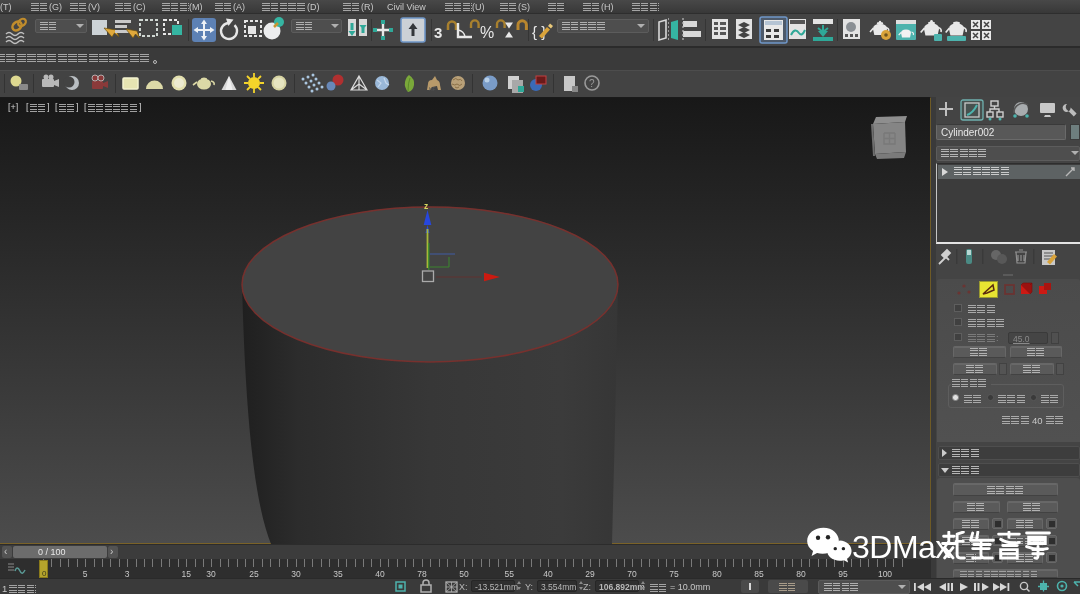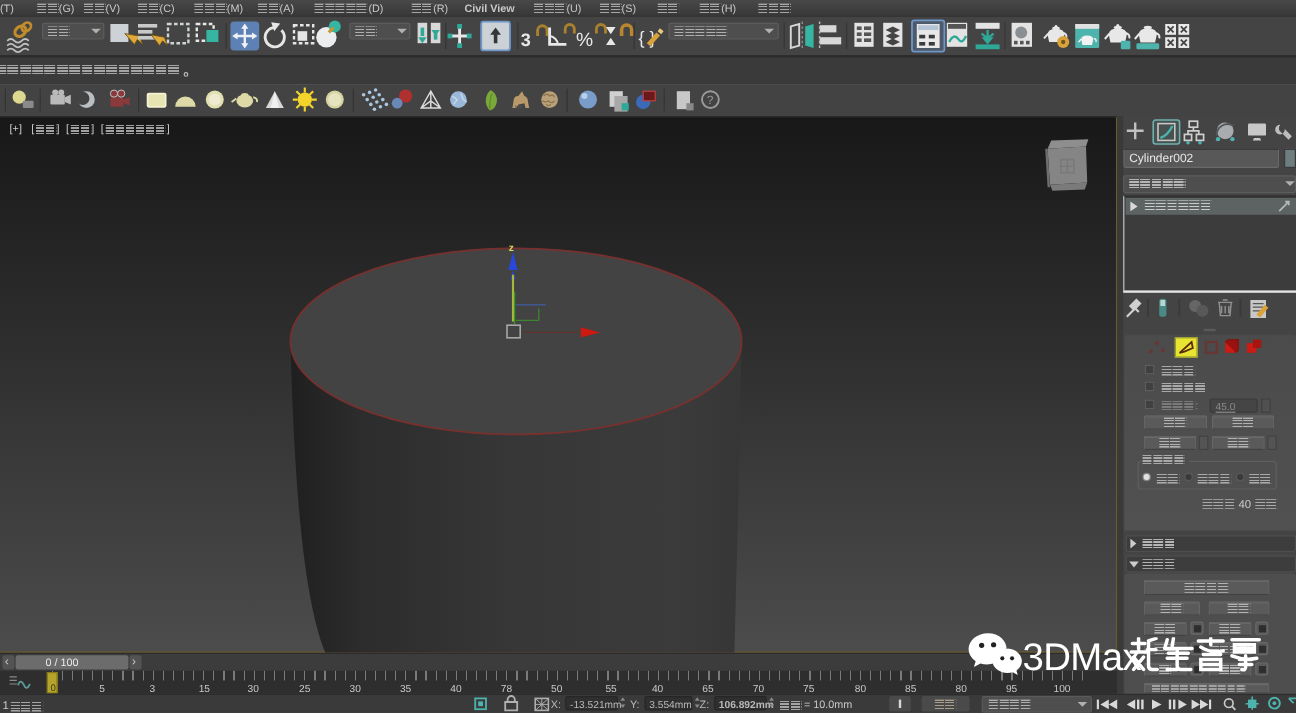--- a/index.html
+++ b/index.html
@@ -13,21 +13,21 @@
 <div style="position:absolute;left:115px;top:3px;width:17.6px;height:7.9px;background:repeating-linear-gradient(90deg,transparent 0 7.52px,#3e3e3e 7.52px 8.82px),repeating-linear-gradient(0deg,#c8c8c8 0 1px,transparent 1px 2.4px);opacity:0.75"></div>
 <div style="position:absolute;left:133px;top:2px;font-size:9px;color:#c8c8c8;font-weight:normal;white-space:nowrap;">(C)</div>
 <div style="position:absolute;left:162px;top:3px;width:26.5px;height:7.9px;background:repeating-linear-gradient(90deg,transparent 0 7.52px,#3e3e3e 7.52px 8.82px),repeating-linear-gradient(0deg,#c8c8c8 0 1px,transparent 1px 2.4px);opacity:0.75"></div>
 <div style="position:absolute;left:189px;top:2px;font-size:9px;color:#c8c8c8;font-weight:normal;white-space:nowrap;">(M)</div>
 <div style="position:absolute;left:215px;top:3px;width:17.6px;height:7.9px;background:repeating-linear-gradient(90deg,transparent 0 7.52px,#3e3e3e 7.52px 8.82px),repeating-linear-gradient(0deg,#c8c8c8 0 1px,transparent 1px 2.4px);opacity:0.75"></div>
 <div style="position:absolute;left:233px;top:2px;font-size:9px;color:#c8c8c8;font-weight:normal;white-space:nowrap;">(A)</div>
 <div style="position:absolute;left:262px;top:3px;width:44.1px;height:7.9px;background:repeating-linear-gradient(90deg,transparent 0 7.52px,#3e3e3e 7.52px 8.82px),repeating-linear-gradient(0deg,#c8c8c8 0 1px,transparent 1px 2.4px);opacity:0.75"></div>
 <div style="position:absolute;left:307px;top:2px;font-size:9px;color:#c8c8c8;font-weight:normal;white-space:nowrap;">(D)</div>
 <div style="position:absolute;left:343px;top:3px;width:17.6px;height:7.9px;background:repeating-linear-gradient(90deg,transparent 0 7.52px,#3e3e3e 7.52px 8.82px),repeating-linear-gradient(0deg,#c8c8c8 0 1px,transparent 1px 2.4px);opacity:0.75"></div>
 <div style="position:absolute;left:361px;top:2px;font-size:9px;color:#c8c8c8;font-weight:normal;white-space:nowrap;">(R)</div>
-<div style="position:absolute;left:387px;top:2px;font-size:9px;color:#c8c8c8;font-weight:bold;white-space:nowrap;">Civil View</div>
+<div style="position:absolute;left:387px;top:2px;font-size:9px;color:#c8c8c8;font-weight:normal;white-space:nowrap;">Civil View</div>
 <div style="position:absolute;left:445px;top:3px;width:26.5px;height:7.9px;background:repeating-linear-gradient(90deg,transparent 0 7.52px,#3e3e3e 7.52px 8.82px),repeating-linear-gradient(0deg,#c8c8c8 0 1px,transparent 1px 2.4px);opacity:0.75"></div>
 <div style="position:absolute;left:472px;top:2px;font-size:9px;color:#c8c8c8;font-weight:normal;white-space:nowrap;">(U)</div>
 <div style="position:absolute;left:500px;top:3px;width:17.6px;height:7.9px;background:repeating-linear-gradient(90deg,transparent 0 7.52px,#3e3e3e 7.52px 8.82px),repeating-linear-gradient(0deg,#c8c8c8 0 1px,transparent 1px 2.4px);opacity:0.75"></div>
 <div style="position:absolute;left:518px;top:2px;font-size:9px;color:#c8c8c8;font-weight:normal;white-space:nowrap;">(S)</div>
 <div style="position:absolute;left:548px;top:3px;width:17.6px;height:7.9px;background:repeating-linear-gradient(90deg,transparent 0 7.52px,#3e3e3e 7.52px 8.82px),repeating-linear-gradient(0deg,#c8c8c8 0 1px,transparent 1px 2.4px);opacity:0.75"></div>
 <div style="position:absolute;left:583px;top:3px;width:17.6px;height:7.9px;background:repeating-linear-gradient(90deg,transparent 0 7.52px,#3e3e3e 7.52px 8.82px),repeating-linear-gradient(0deg,#c8c8c8 0 1px,transparent 1px 2.4px);opacity:0.75"></div>
 <div style="position:absolute;left:601px;top:2px;font-size:9px;color:#c8c8c8;font-weight:normal;white-space:nowrap;">(H)</div>
 <div style="position:absolute;left:632px;top:3px;width:26.5px;height:7.9px;background:repeating-linear-gradient(90deg,transparent 0 7.52px,#3e3e3e 7.52px 8.82px),repeating-linear-gradient(0deg,#c8c8c8 0 1px,transparent 1px 2.4px);opacity:0.75"></div>
 <div style="position:absolute;left:0px;top:14px;width:1080px;height:32px;background:#444444"></div>
 <svg class="abs" style="left:0;top:14px" width="1000" height="32" viewBox="0 0 1000 32">
@@ -325,31 +325,31 @@
 <div style="position:absolute;left:108px;top:546px;width:10px;height:12px;background:#535353;border-radius:2px"></div>
 <div style="position:absolute;left:110px;top:546px;font-size:10px;color:#c8c8c8;font-weight:normal;white-space:nowrap;">›</div>
 <div style="position:absolute;left:0px;top:559px;width:931px;height:19px;background:#2e2e2e"></div>
 <svg class="abs" style="left:6px;top:561px" width="22" height="15" viewBox="0 0 22 15">
     <path d="M2 3 h6 M2 6 h6 M2 9 h6" stroke="#8a8a8a" stroke-width="1"></path>
     <path d="M9 10 q2 -6 5 0 q2 5 5 -1" stroke="#5a9a96" stroke-width="1.5" fill="none"></path>
   </svg>
 <div style="position:absolute;left:43px;top:559px;width:862px;height:8px;background:repeating-linear-gradient(90deg,#7a7a7a 0 1px,transparent 1px 8.42px)"></div>
 <div style="position:absolute;left:77px;top:569px;width:16px;text-align:center;font-size:8.5px;color:#c8c8c8">5</div>
 <div style="position:absolute;left:119px;top:569px;width:16px;text-align:center;font-size:8.5px;color:#c8c8c8">3</div>
-<div style="position:absolute;left:159px;top:569px;width:16px;text-align:right;font-size:8.5px;color:#c8c8c8">15</div>
+<div style="position:absolute;left:175px;top:569px;width:16px;text-align:right;font-size:8.5px;color:#c8c8c8">15</div>
 <div style="position:absolute;left:203px;top:569px;width:16px;text-align:center;font-size:8.5px;color:#c8c8c8">30</div>
 <div style="position:absolute;left:246px;top:569px;width:16px;text-align:center;font-size:8.5px;color:#c8c8c8">25</div>
 <div style="position:absolute;left:288px;top:569px;width:16px;text-align:center;font-size:8.5px;color:#c8c8c8">30</div>
 <div style="position:absolute;left:330px;top:569px;width:16px;text-align:center;font-size:8.5px;color:#c8c8c8">35</div>
 <div style="position:absolute;left:372px;top:569px;width:16px;text-align:center;font-size:8.5px;color:#c8c8c8">40</div>
 <div style="position:absolute;left:414px;top:569px;width:16px;text-align:center;font-size:8.5px;color:#c8c8c8">78</div>
 <div style="position:absolute;left:456px;top:569px;width:16px;text-align:center;font-size:8.5px;color:#c8c8c8">50</div>
 <div style="position:absolute;left:498px;top:569px;width:16px;text-align:right;font-size:8.5px;color:#c8c8c8">55</div>
 <div style="position:absolute;left:540px;top:569px;width:16px;text-align:center;font-size:8.5px;color:#c8c8c8">40</div>
-<div style="position:absolute;left:582px;top:569px;width:16px;text-align:center;font-size:8.5px;color:#c8c8c8">65</div>
+<div style="position:absolute;left:582px;top:569px;width:16px;text-align:center;font-size:8.5px;color:#c8c8c8">29</div>
 <div style="position:absolute;left:624px;top:569px;width:16px;text-align:center;font-size:8.5px;color:#c8c8c8">70</div>
 <div style="position:absolute;left:666px;top:569px;width:16px;text-align:center;font-size:8.5px;color:#c8c8c8">75</div>
 <div style="position:absolute;left:709px;top:569px;width:16px;text-align:center;font-size:8.5px;color:#c8c8c8">80</div>
 <div style="position:absolute;left:751px;top:569px;width:16px;text-align:center;font-size:8.5px;color:#c8c8c8">85</div>
 <div style="position:absolute;left:793px;top:569px;width:16px;text-align:center;font-size:8.5px;color:#c8c8c8">80</div>
 <div style="position:absolute;left:835px;top:569px;width:16px;text-align:center;font-size:8.5px;color:#c8c8c8">95</div>
 <div style="position:absolute;left:877px;top:569px;width:16px;text-align:center;font-size:8.5px;color:#c8c8c8">100</div>
 <div style="position:absolute;left:39px;top:560px;width:9px;height:18px;background:#b5a42c;border:1px solid #8a7a1a"></div>
 <div style="position:absolute;left:42px;top:569px;font-size:8px;color:#3a3a1a;font-weight:normal;white-space:nowrap;">0</div>
 <div style="position:absolute;left:0px;top:578px;width:1080px;height:16px;background:#3a3a3a;border-top:1px solid #2a2a2a"></div>

